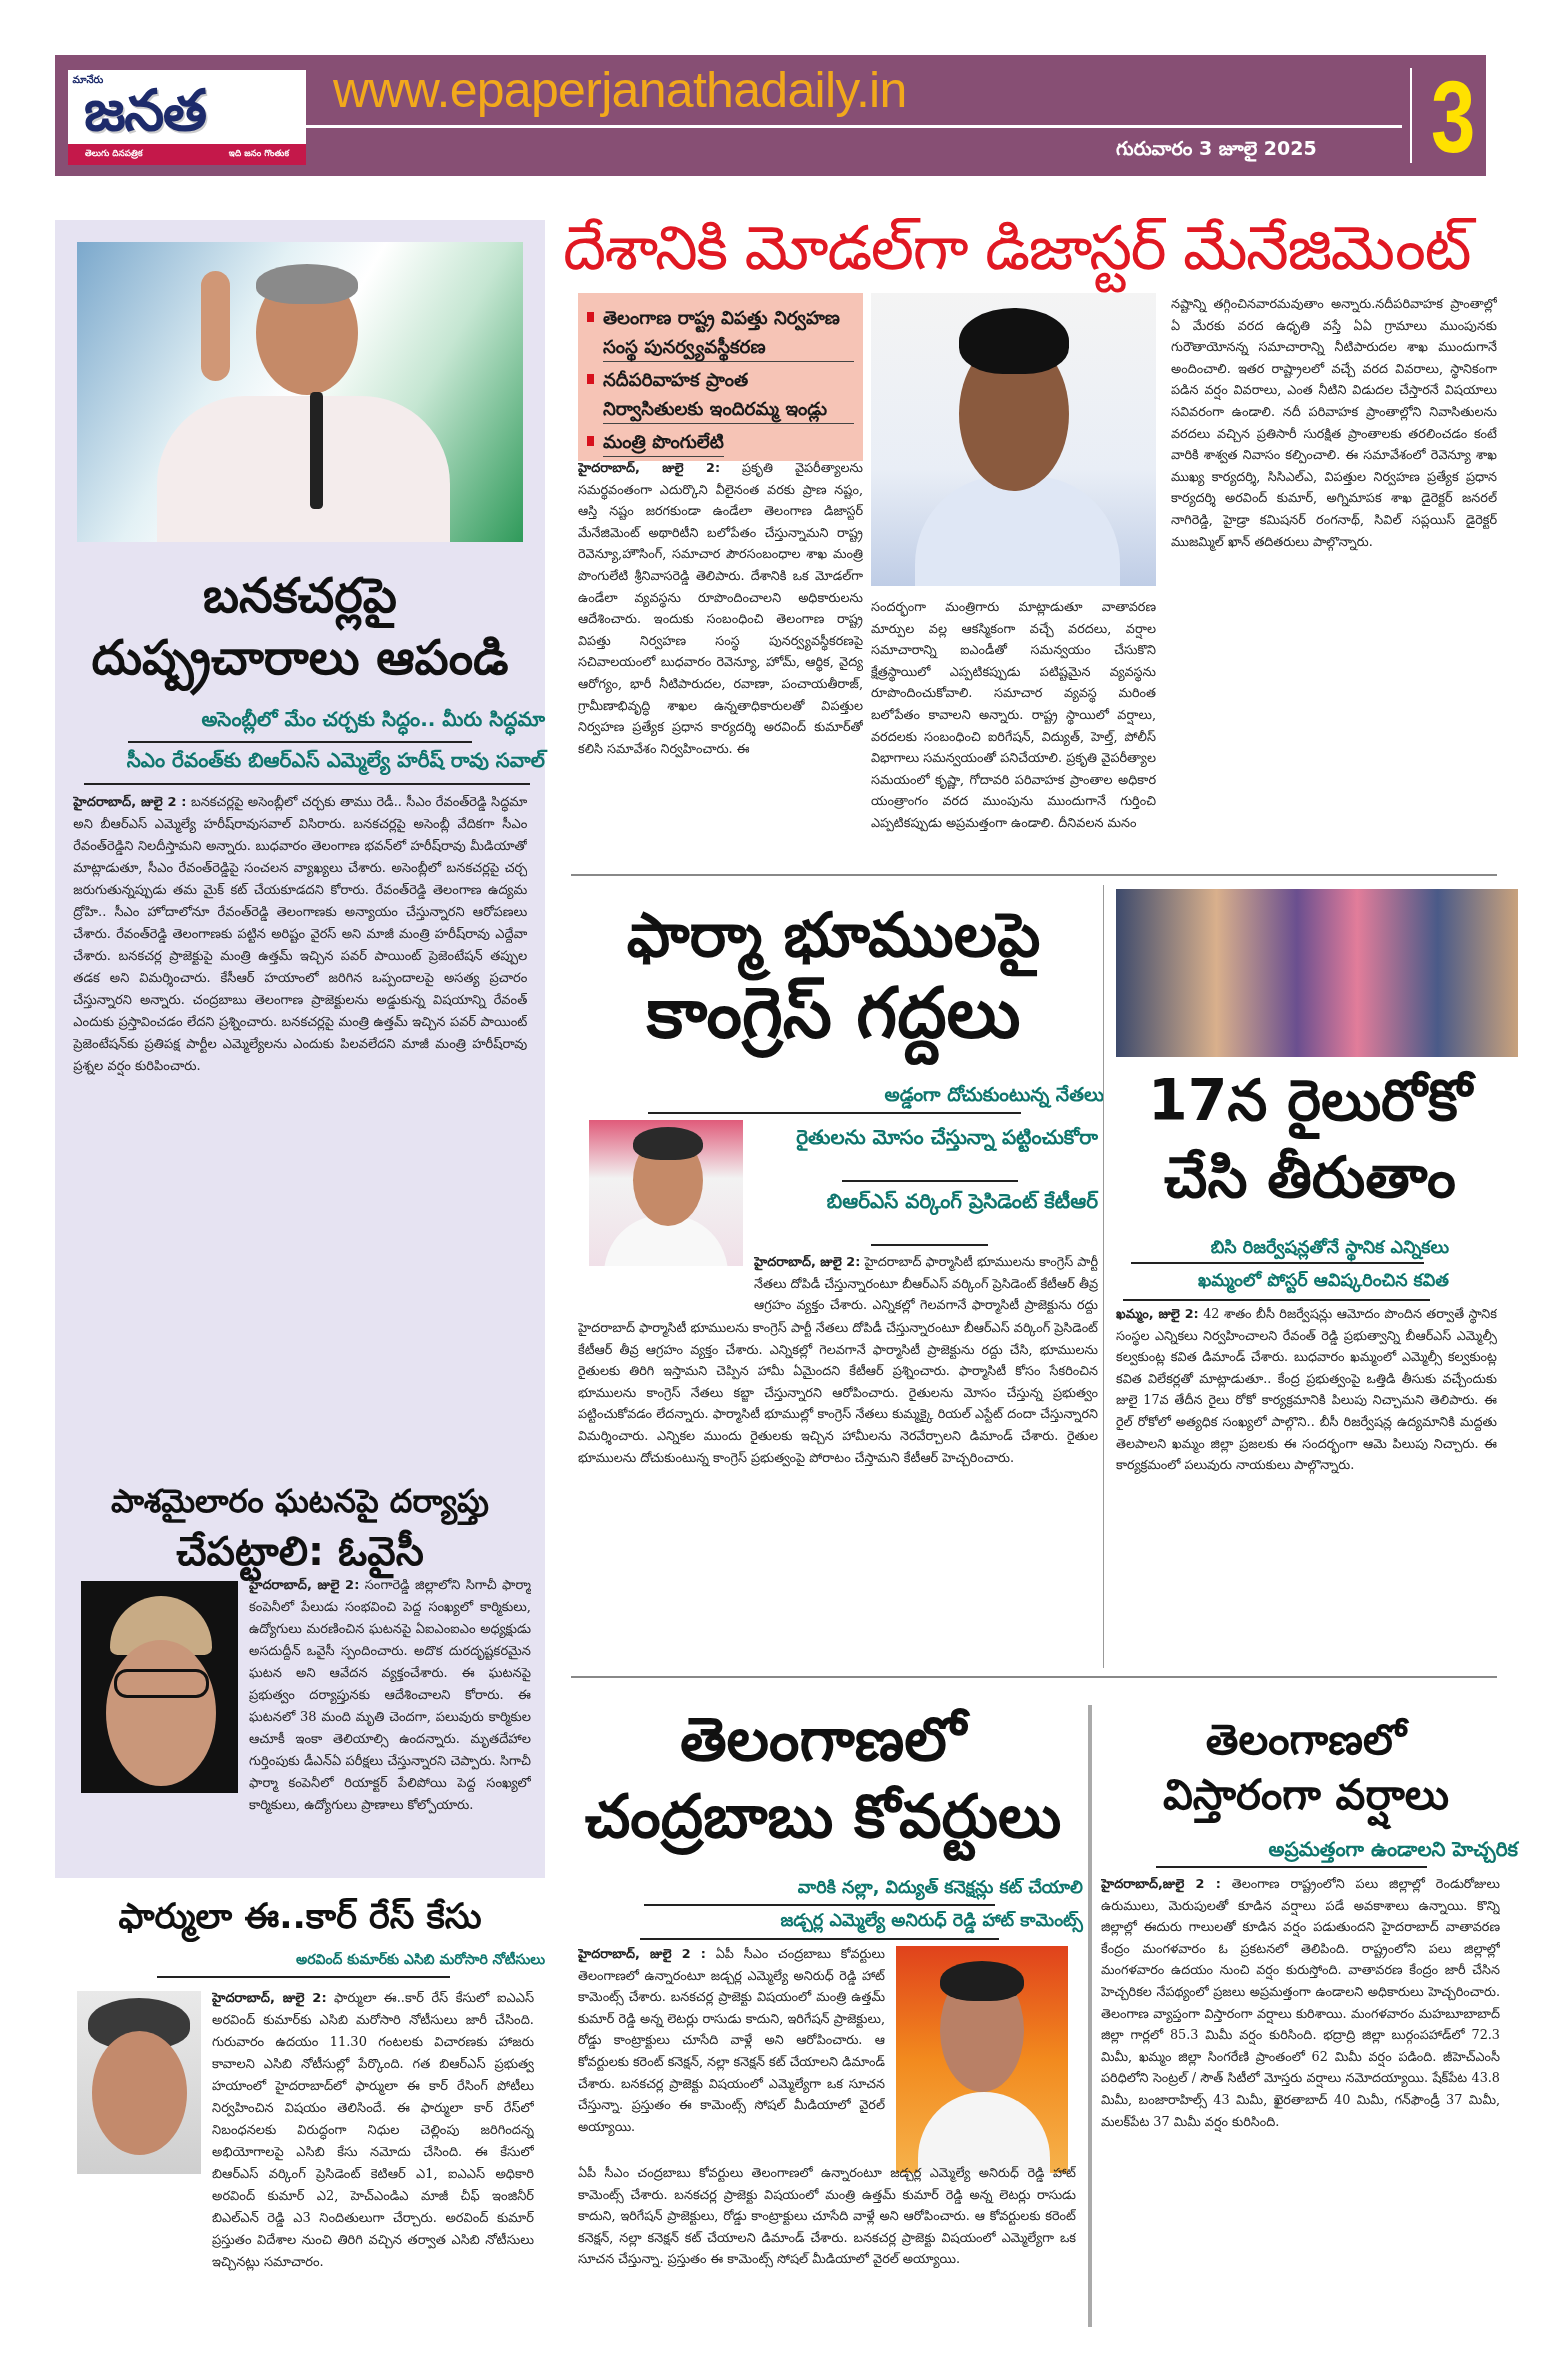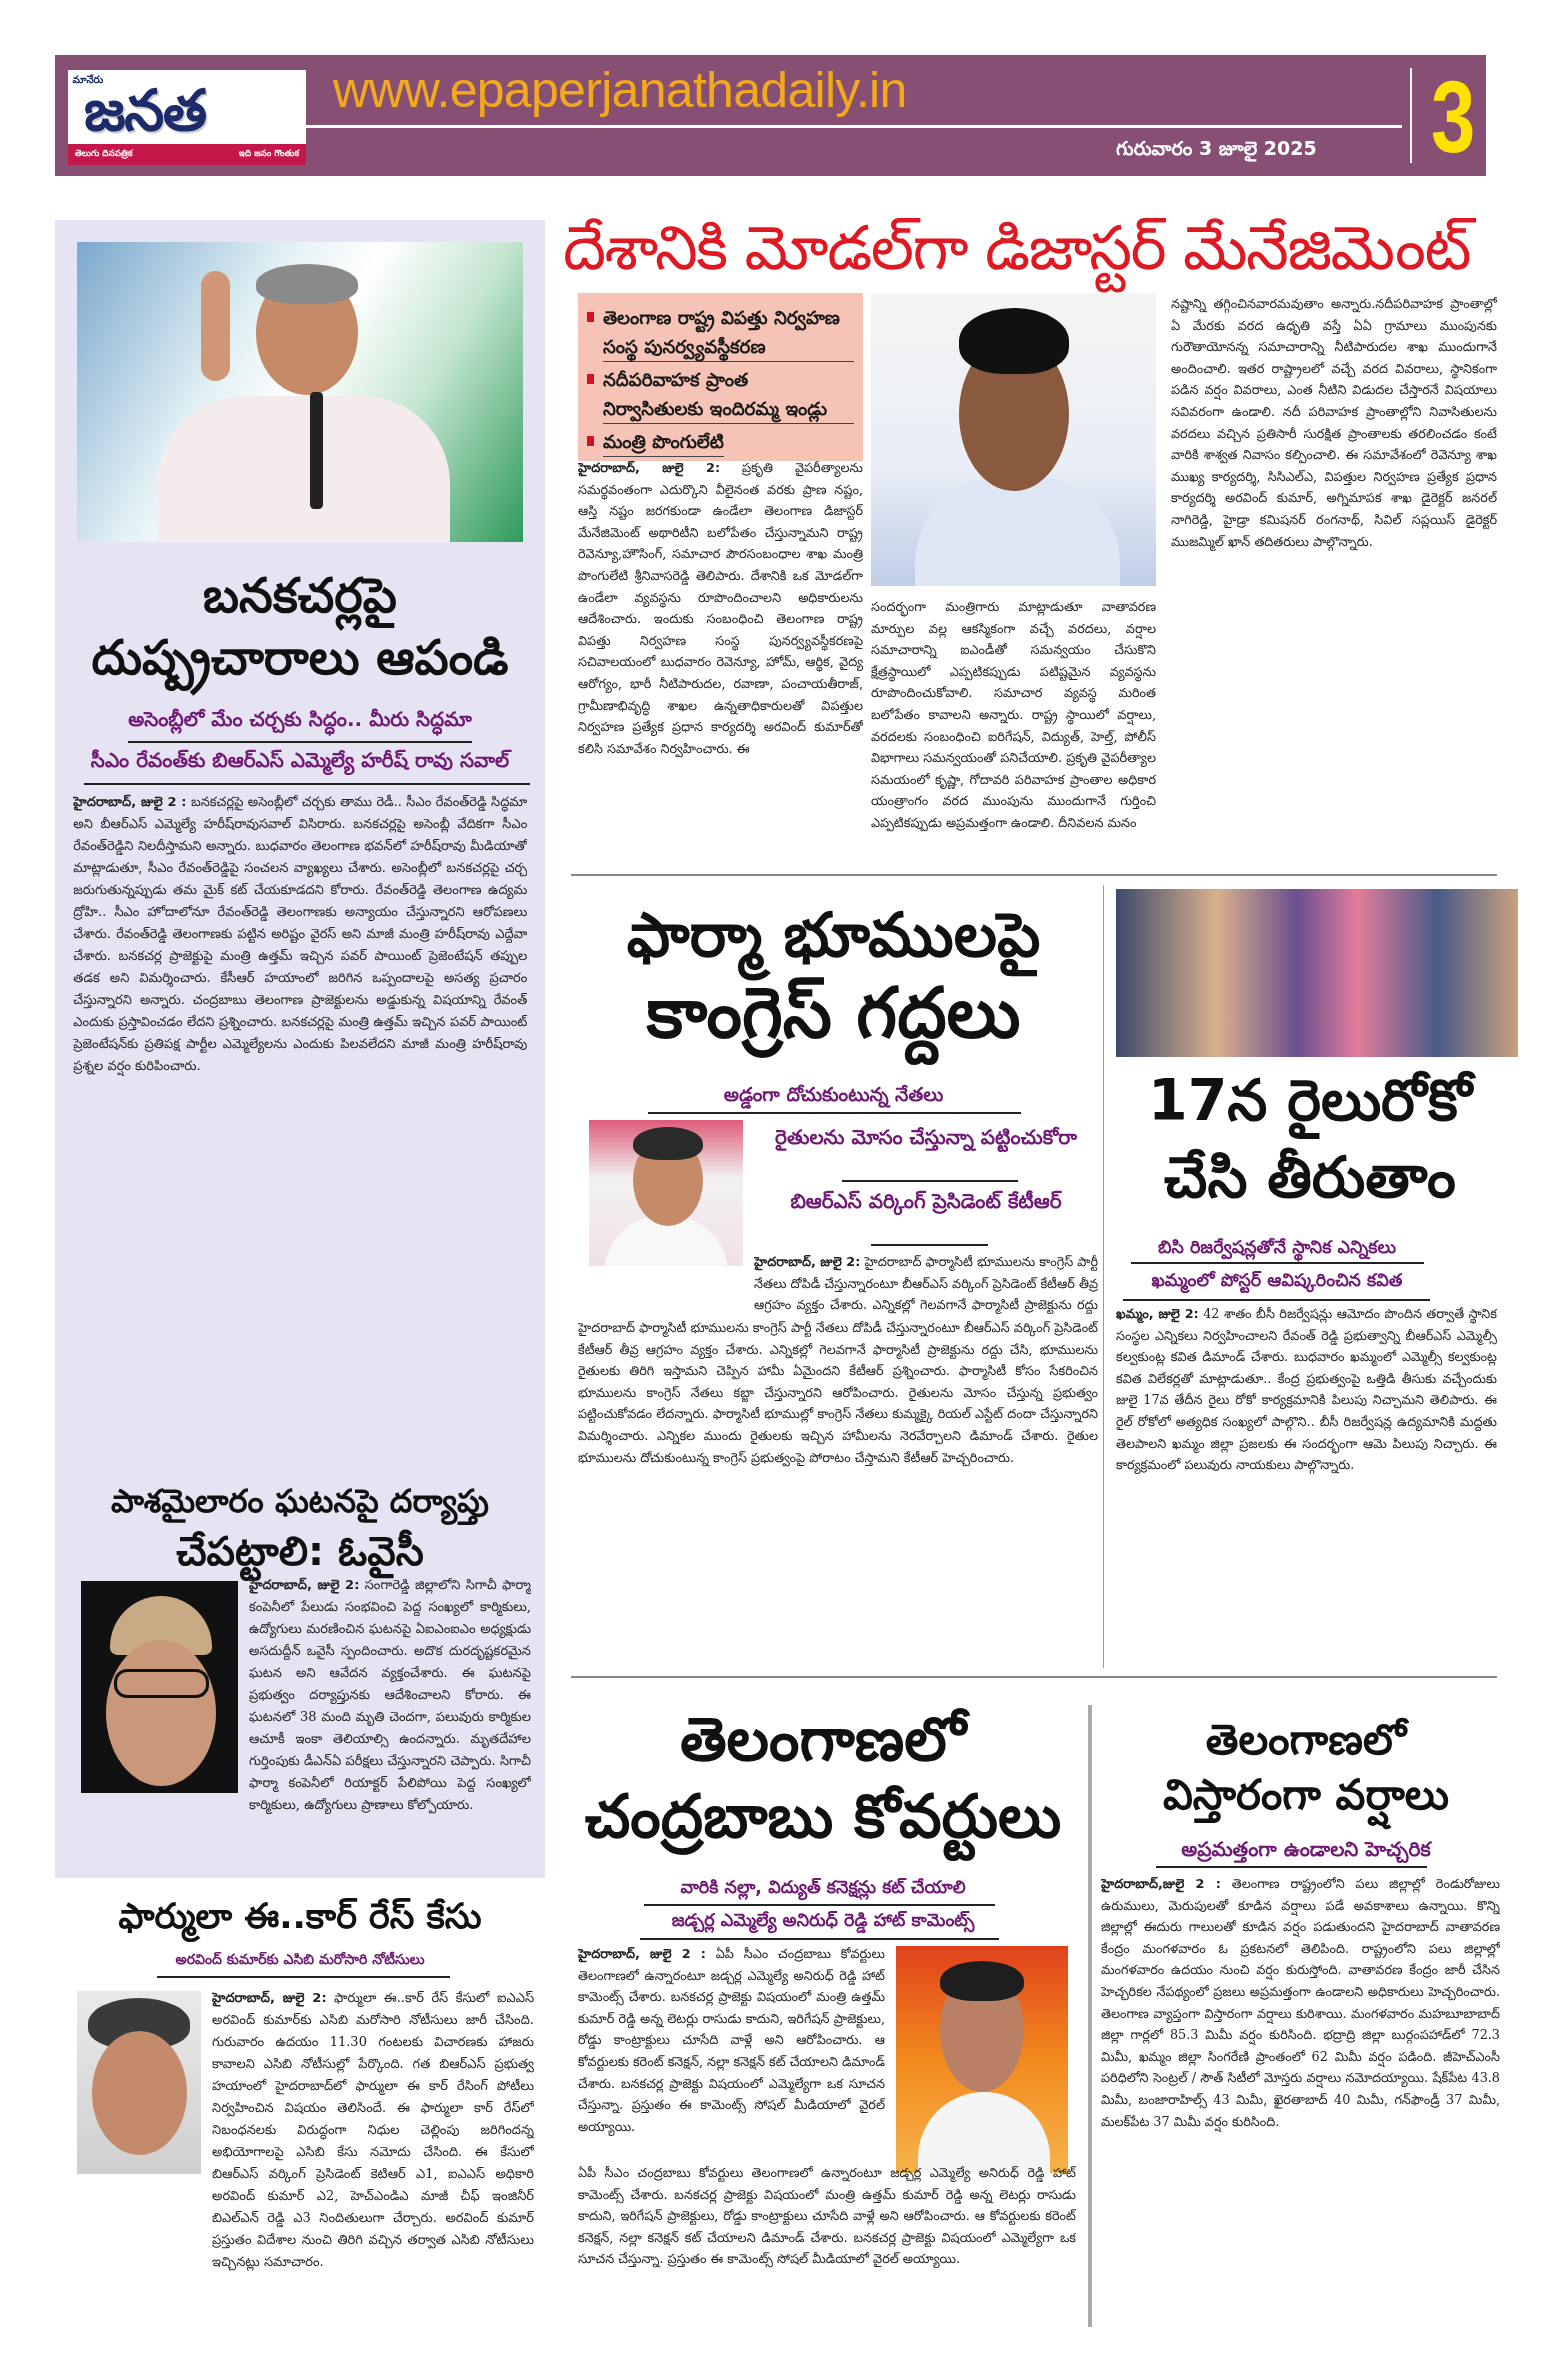--- a/index.html
+++ b/index.html
@@ -4,39 +4,39 @@
 <style>
   * { box-sizing: border-box; margin: 0; padding: 0; }
   html, body { width: 1556px; height: 2377px; background: #ffffff; overflow: hidden; }
   body { font-family: "DejaVu Sans", sans-serif; color: #1a1a1a; position: relative; }
 
   
   .masthead { position: absolute; left: 55px; top: 55px; width: 1431px; height: 121px; background: #874f74; }
   .logo { position: absolute; left: 13px; top: 14.6px; width: 238px; height: 95px; background: #fff; }
   .logo .small-tag { position: absolute; left: 4.4px; top: 4.4px; font-size: 10.2px; color: #1d2b6b; font-weight: bold; }
   .logo .brand { position: absolute; left: 16px; top: 5.9px; font-size: 57px; line-height: 70px; color: #1d2b6b; font-weight: bold; font-family: "DejaVu Sans", sans-serif; letter-spacing: -1.5px; text-shadow: 1.5px 1.5px 0 #ccc; }
-  .logo .strip { position: absolute; left: 0; bottom: 0; width: 100%; height: 20.5px; background: #c4184a; display: flex; justify-content: space-between; align-items: center; padding: 0 7px; }
+  .logo .strip { position: absolute; left: 0; bottom: 0; width: 100%; height: 20.5px; background: #c4184a; display: flex; justify-content: space-between; align-items: center; padding: 0 17px; }
   .logo .strip span { color: #fff; font-size: 8.8px; font-weight: bold; }
   .site-url { position: absolute; left: 278px; top: 5.9px; font-family: "Liberation Sans", sans-serif; font-size: 50px; color: #f2a91c; letter-spacing: -0.7px; }
   .mast-rule { position: absolute; left: 249px; top: 70px; width: 1098px; height: 2.9px; background: #fff; }
   .mast-vrule { position: absolute; left: 1355px; top: 13px; width: 1.5px; height: 95px; background: #fff; }
   .mast-date { position: absolute; left: 1061px; top: 82px; font-size: 19px; color: #fff; font-weight: bold; }
   .page-no { position: absolute; left: 1376px; top: 7.3px; font-family: "Liberation Sans", sans-serif; font-weight: bold; font-size: 102px; line-height: 110px; color: #ffe100; transform: scaleX(0.78); transform-origin: left; }
 
   
   .left-col { position: absolute; left: 55px; top: 220px; width: 490px; height: 1658px; background: #e6e3f2; }
   .photo { position: absolute; overflow: hidden; }
   .photo-harish { left: 22px; top: 22px; width: 446px; height: 300px; background: linear-gradient(120deg, #7ba8cc 0%, #e3f1f5 35%, #ffffff 50%, #c5e6d2 70%, #2f9a5a 100%); }
   .figure { position: absolute; border-radius: 45% 45% 20% 20%; }
   .head { border-radius: 50%; background: #c58a68; }
   .shirt { background: #f4ecec; border-radius: 88px 88px 0 0; }
   .hair { border-radius: 50% 50% 40% 40%; }
 
   .hl { position: absolute; text-align: center; font-weight: bold; color: #111; line-height: 1.15; }
-  .sub-red { position: absolute; text-align: center; color: #701a75; font-weight: bold; }
+  .sub-red { position: absolute; text-align: right; color: #0f766e; font-weight: bold; }
   .rule { position: absolute; height: 1.5px; background: #222; }
   .body-text { position: absolute; font-size: 14px; line-height: 23px; color: #222; text-align: justify; font-family: "DejaVu Serif", serif; }
   .dateline { font-weight: bold; font-family: "DejaVu Sans", sans-serif; }
 
   
   .main-hl { position: absolute; left: 563px; top: 208px; width: 937px; font-size: 61px; color: #e01822; font-weight: normal; letter-spacing: -1.5px; line-height: 80px; white-space: nowrap; }
   .bullet-box { position: absolute; left: 578px; top: 293px; width: 285px; height: 168px; background: #f6c4b6; padding: 10.2px 8.8px; }
   .bullet-box .bitem { display: flex; align-items: flex-start; font-size: 18.3px; font-weight: bold; line-height: 29px; color: #1a1a1a; margin-bottom: 2.9px; }
   .bullet-box .bsq { width: 7.3px; height: 10.2px; background: #d7111c; margin: 8.8px 8.8px 0 0; flex: none; }
   .bullet-box .btext { border-bottom: 0.7px solid #444; }

